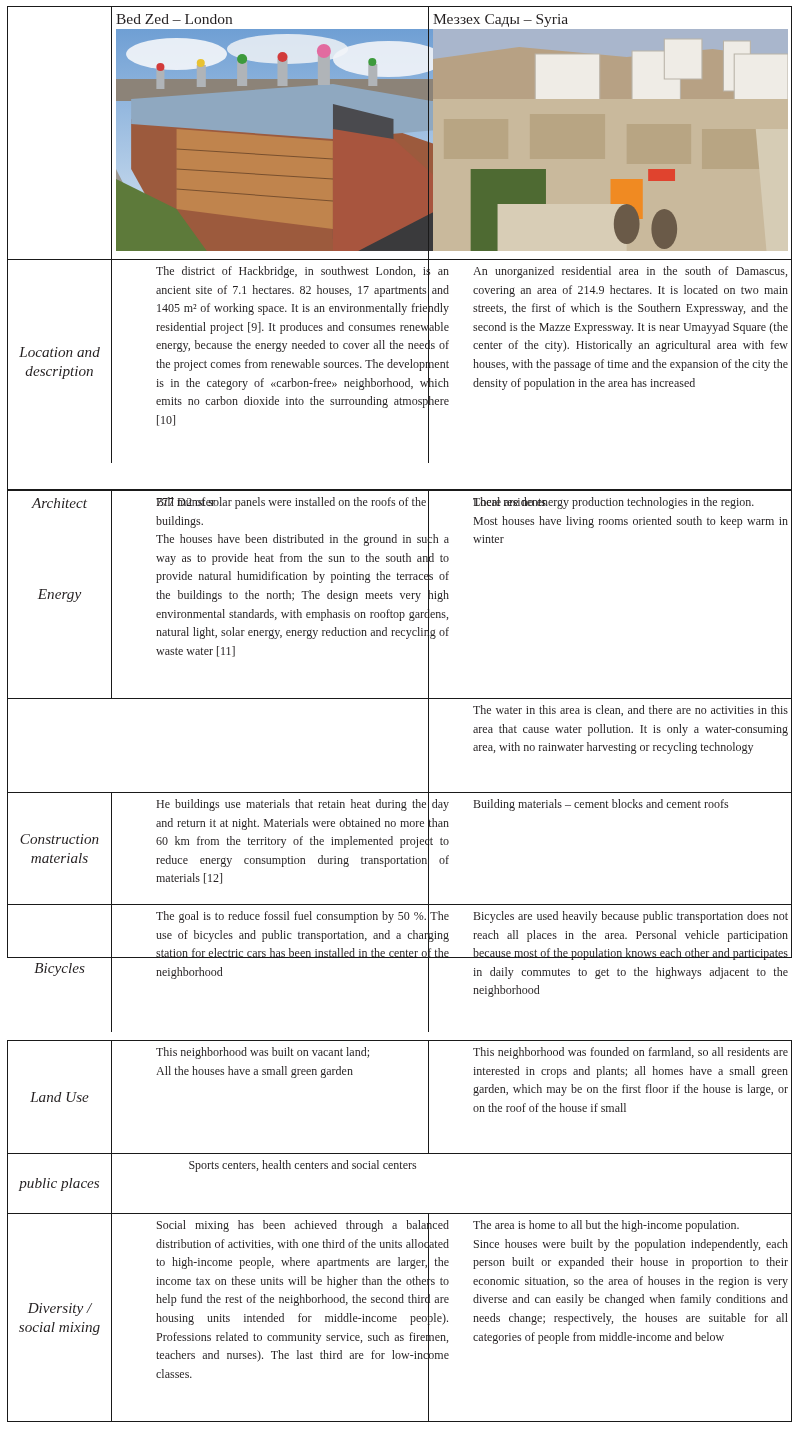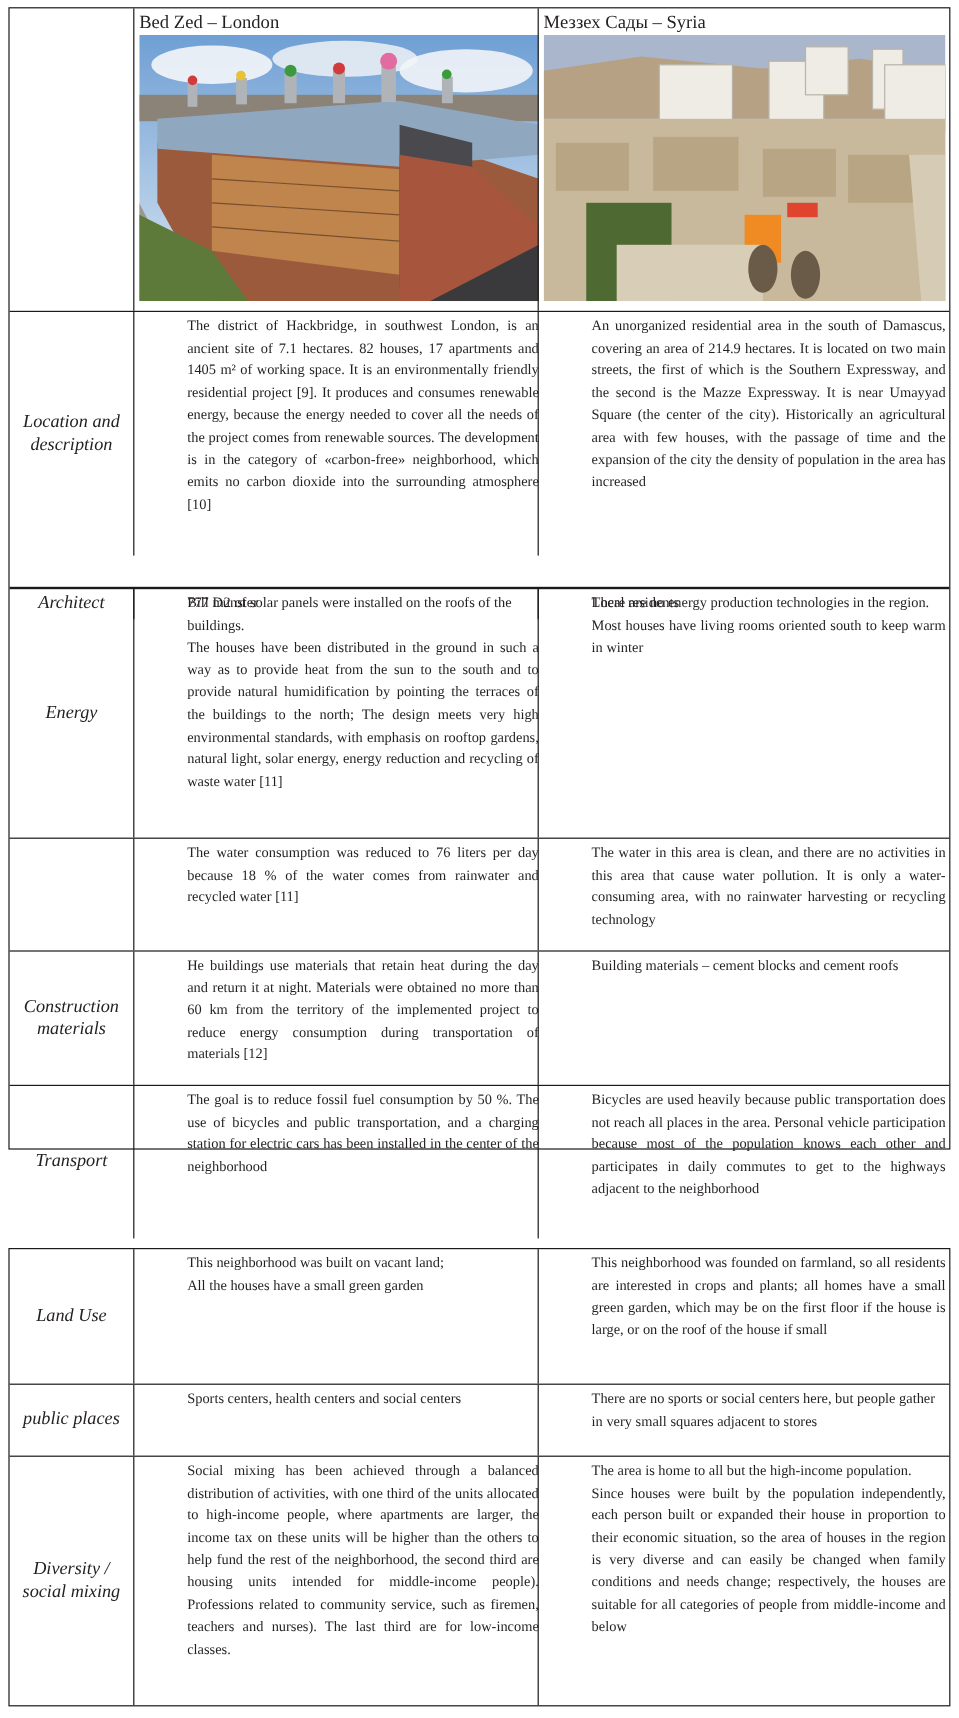--- a/index.html
+++ b/index.html
@@ -4,21 +4,21 @@
 <style>
   html, body { margin: 0; padding: 0; background: #ffffff; }
   body { width: 799px; height: 1432px; position: relative; overflow: hidden;
          font-family: "DejaVu Serif", "Liberation Serif", serif; color: #231f20; }
   .tbl { position: absolute; left: 7px; width: 785px; border: 1.5px solid #1a1a1a; box-sizing: border-box; }
   .row { position: absolute; left: 0; right: 0; border-top: 1.5px solid #1a1a1a; box-sizing: border-box; }
   .row.first { border-top: none; }
   .cell { position: absolute; top: 0; bottom: 0; box-sizing: border-box; }
   .c0 { left: 0; width: 103px; display: flex; align-items: center; justify-content: center; text-align: center; padding: 0 2px; }
   .c1 { left: 103px; width: 341px; border-left: 1.5px solid #1a1a1a; padding: 2px 3px 0 4px; }
-  .c2 { left: 440px; right: 0; border-left: 1.5px solid #1a1a1a; padding: 2px 3px 0 4px; }
+  .c2 { left: 420px; right: 0; border-left: 1.5px solid #1a1a1a; padding: 2px 3px 0 4px; }
   .lbl { font-family: "Liberation Serif", serif; font-size: 15.2px; line-height: 18.5px; font-style: italic; }
   .txt { font-family: Liberation Serif, serif; font-size: 12px; line-height: 18.6px; text-align: justify; padding-left: 44px; }
   .txt p { margin: 0; }
   .hdr { font-family: "Liberation Serif", serif; font-size: 15.5px; line-height: 18px; margin-top: 1px; }
   .photo { position: absolute; left: 4px; right: 3px; top: 22px; bottom: 8px; overflow: hidden; }
   .photo svg { width: 100%; height: 100%; display: block; }
 </style>
 </head>
 <body>
 
@@ -131,40 +131,37 @@
       <p style="text-align:left;">777 m2 of solar panels were installed on the roofs of the buildings.</p>
       <p>The houses have been distributed in the ground in such a way as to provide heat from the sun to the south and to provide natural humidification by pointing the terraces of the buildings to the north; The design meets very high environmental standards, with emphasis on rooftop gardens, natural light, solar energy, energy reduction and recycling of waste water [11]</p>
     </div>
     <div class="cell c2 txt">
       <p>There are no energy production technologies in the region.</p>
       <p>Most houses have living rooms oriented south to keep warm in winter</p>
     </div>
   </div>
 
   <div class="row" style="top:691px; height:94px;">
-    <div class="cell c1 txt">
-      <p>The water consumption was reduced to 76 liters per day because 18 % of the water comes from rainwater and recycled water [11]</p>
-    </div>
     <div class="cell c2 txt">
       <p>The water in this area is clean, and there are no activities in this area that cause water pollution. It is only a water-consuming area, with no rainwater harvesting or recycling technology</p>
     </div>
   </div>
 
   <div class="row" style="top:785px; height:112px;">
     <div class="cell c0 lbl">Construction materials</div>
     <div class="cell c1 txt">
       <p>He buildings use materials that retain heat during the day and return it at night. Materials were obtained no more than 60 km from the territory of the implemented project to reduce energy consumption during transportation of materials [12]</p>
     </div>
     <div class="cell c2 txt">
       <p>Building materials – cement blocks and cement roofs</p>
     </div>
   </div>
 
   <div class="row" style="top:897px; height:128px;">
-    <div class="cell c0 lbl">Transport</div>
+    <div class="cell c0 lbl">Bicycles</div>
     <div class="cell c1 txt">
       <p>The goal is to reduce fossil fuel consumption by 50 %. The use of bicycles and public transportation, and a charging station for electric cars has been installed in the center of the neighborhood</p>
     </div>
     <div class="cell c2 txt">
       <p>Bicycles are used heavily because public transportation does not reach all places in the area. Personal vehicle participation because most of the population knows each other and participates in daily commutes to get to the highways adjacent to the neighborhood</p>
     </div>
   </div>
 </div>
 
 <div class="tbl" style="top:1040px; height:382px;">
@@ -175,25 +172,22 @@
       <p>This neighborhood was built on vacant land;</p>
       <p>All the houses have a small green garden</p>
     </div>
     <div class="cell c2 txt">
       <p>This neighborhood was founded on farmland, so all residents are interested in crops and plants; all homes have a small green garden, which may be on the first floor if the house is large, or on the roof of the house if small</p>
     </div>
   </div>
 
   <div class="row" style="top:112px; height:60px;">
     <div class="cell c0 lbl">public places</div>
-    <div class="cell c1 txt" style="text-align:left;">
+    <div class="cell c1 txt" style="text-align:center;">
       <p>Sports centers, health centers and social centers</p>
-    </div>
-    <div class="cell c2 txt" style="text-align:left;">
-      <p>There are no sports or social centers here, but people gather in very small squares adjacent to stores</p>
     </div>
   </div>
 
   <div class="row" style="top:172px; height:208px;">
     <div class="cell c0 lbl">Diversity / social mixing</div>
     <div class="cell c1 txt">
       <p>Social mixing has been achieved through a balanced distribution of activities, with one third of the units allocated to high-income people, where apartments are larger, the income tax on these units will be higher than the others to help fund the rest of the neighborhood, the second third are housing units intended for middle-income people). Professions related to community service, such as firemen, teachers and nurses). The last third are for low-income classes.</p>
     </div>
     <div class="cell c2 txt">
       <p>The area is home to all but the high-income population.</p>

